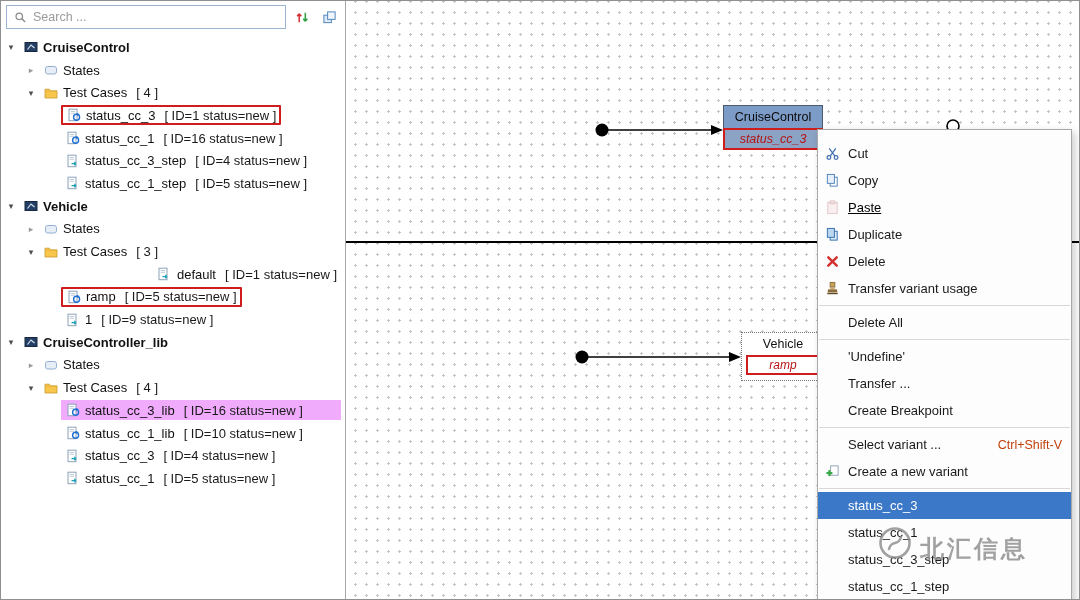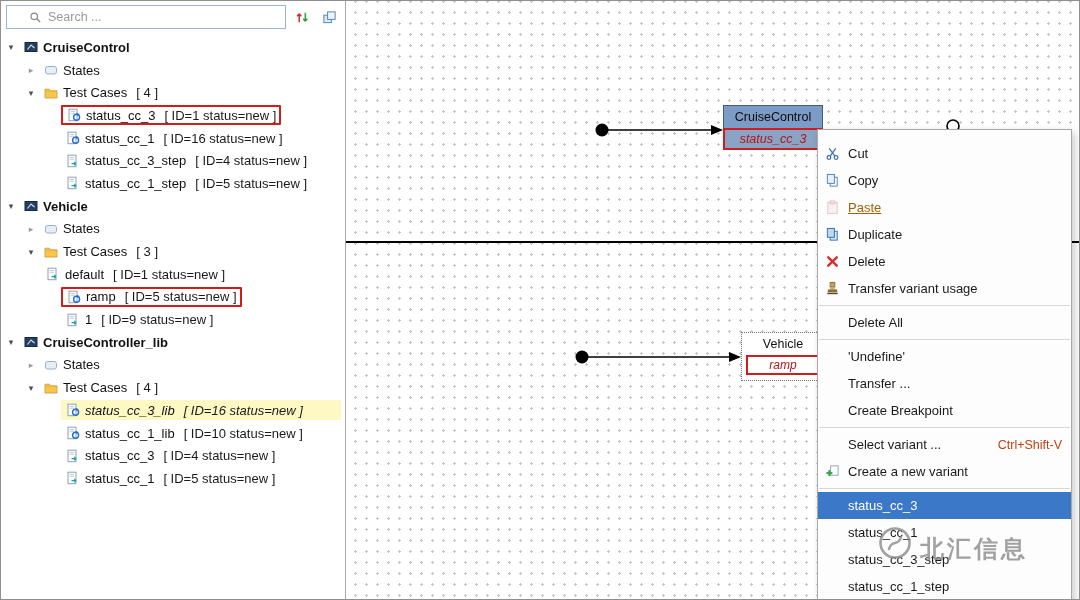--- a/index.html
+++ b/index.html
@@ -3,31 +3,31 @@
 <meta charset="utf-8">
 <style>
   *{margin:0;padding:0;box-sizing:border-box;}
   html,body{width:1080px;height:600px;}
   body{font-family:"Liberation Sans",sans-serif;background:#fff;overflow:hidden;}
   .app{position:relative;width:1080px;height:600px;border:1px solid #8f8f8f;display:flex;background:#fff;}
 
   
   .sidebar{width:345px;height:100%;background:#fff;border-right:1px solid #a8a8a8;position:relative;z-index:3;overflow:hidden;}
   .searchrow{display:flex;align-items:center;height:32px;padding:4px 5px;gap:5px;}
-  .searchbox{flex:1;display:flex;align-items:center;height:24px;border:1px solid #9ab4d0;background:#fff;padding:0 21px;gap:5px;}
+  .searchbox{flex:1;display:flex;align-items:center;height:24px;border:1px solid #9ab4d0;background:#fff;padding:0 6px;gap:5px;}
   .s-input{border:none;outline:none;flex:1;font-size:12.5px;color:#333;font-family:inherit;background:transparent;}
   .s-input::placeholder{color:#9a9a9a;}
   .tbtn{width:22px;height:22px;display:flex;align-items:center;justify-content:center;cursor:pointer;}
   .tree{padding-top:3px;}
   .trow{display:flex;align-items:center;height:22.7px;font-size:13px;color:#111;white-space:nowrap;padding-right:4px;cursor:default;}
   .arrow{width:16px;flex:none;text-align:center;font-size:9px;color:#4d4d4d;}
   .arrow.right{color:#9a9a9a;}
   .tcontent{display:inline-flex;align-items:center;gap:5px;padding:1px 4px;height:20px;}
   .tcontent.redbox{border:2px solid #cf1d1d;padding:0 3px;border-radius:1px;}
-  .trow.selected .tcontent{background:#fef9c3;flex:1;font-style:italic;}
+  .trow.selected .tcontent{background:#f0abfc;flex:1;}
   .tlabel.bold{font-weight:700;}
   .tsuffix{margin-left:4px;color:#1a1a1a;}
   .ic{display:inline-flex;width:15px;height:15px;align-items:center;justify-content:center;flex:none;}
 
   
   .canvas{position:relative;flex:1;height:100%;background:#fff;
     background-image:radial-gradient(#c4c4c4 1px, transparent 1.2px);
     background-size:11px 11px;background-position:4px 6px;overflow:hidden;}
   .overlay{position:absolute;left:0;top:0;z-index:1;}
   .block{position:absolute;z-index:2;text-align:center;}
@@ -37,21 +37,21 @@
   .b2{left:395px;top:331px;width:84px;height:49px;border:1px dotted #777;background:#fff;padding-top:1px;}
   .b2 .b-title{font-size:12.5px;height:21px;line-height:21px;color:#111;}
   .b2 .b-var{margin:0 4px;border:2px solid #cf1d1d;font-size:12px;font-style:italic;color:#b51414;height:20px;line-height:16px;background:#fff;}
 
   
   .ctxmenu{position:absolute;left:471px;top:128px;width:255px;background:#fdfdfd;border:1px solid #a8a8a8;
     box-shadow:3px 3px 8px rgba(0,0,0,0.2);padding:10px 0;z-index:5;}
   .mi{display:flex;align-items:center;height:27px;font-size:13px;color:#1a1a1a;padding:0 9px 0 6px;gap:7px;cursor:pointer;}
   .mi .ic{width:17px;height:16px;}
   .mi-short{margin-left:auto;color:#c2410c;font-size:12.5px;}
-  .mi.disabled{color:#a16207;text-decoration:underline;}
+  .mi.disabled{color:#000000;text-decoration:underline;}
   .mi.selected{background:#3c78c8;color:#fff;}
   .msep{border-top:1px solid #d8d8d8;margin:3px 1px;}
 
   
   .watermark{position:absolute;left:876px;top:524px;display:flex;align-items:flex-end;gap:7px;z-index:10;pointer-events:none;}
   .wm-text{font-size:24px;font-weight:700;letter-spacing:3px;color:rgba(140,140,140,0.82);font-family:"DejaVu Sans",sans-serif;}
 </style>
 </head>
 <body>
 
@@ -205,21 +205,21 @@
             <span class="ic">
               <svg viewBox="0 0 14 14" width="14" height="14">
                 <path d="M1 3.2 h4.4 l1.2 1.6 H13 V12 H1 z" fill="#f7c64a" stroke="#c89a2e" stroke-width="0.8"></path>
                 <path d="M1 5.4 h12" stroke="#e8b43c" stroke-width="0.8"></path>
               </svg>
             </span>
             <span class="tlabel">Test Cases</span>
             <span class="tsuffix">[ 3 ]</span>
           </span>
         </div>
-        <div class="trow" style="padding-left: 24px;">
+        <div class="trow" style="padding-left: 24px; justify-content: flex-end;">
           <span class="arrow none"></span>
           <span class="tcontent">
             <span class="ic">
               <svg viewBox="0 0 14 14" width="14" height="14">
                 <rect x="2" y="1.2" width="8" height="11.5" fill="#fff" stroke="#8ea2b8"></rect>
                 <path d="M3.6 3.5h4.5M3.6 5.3h4.5" stroke="#b9c6d4" stroke-width="0.9"></path>
                 <path d="M5.5 9.6 h4.5 M10 9.6 l-1.7 -1.7 M10 9.6 l-1.7 1.7" stroke="#18a0b8" stroke-width="1.3" fill="none"></path>
               </svg>
             </span>
             <span class="tlabel">default</span>

